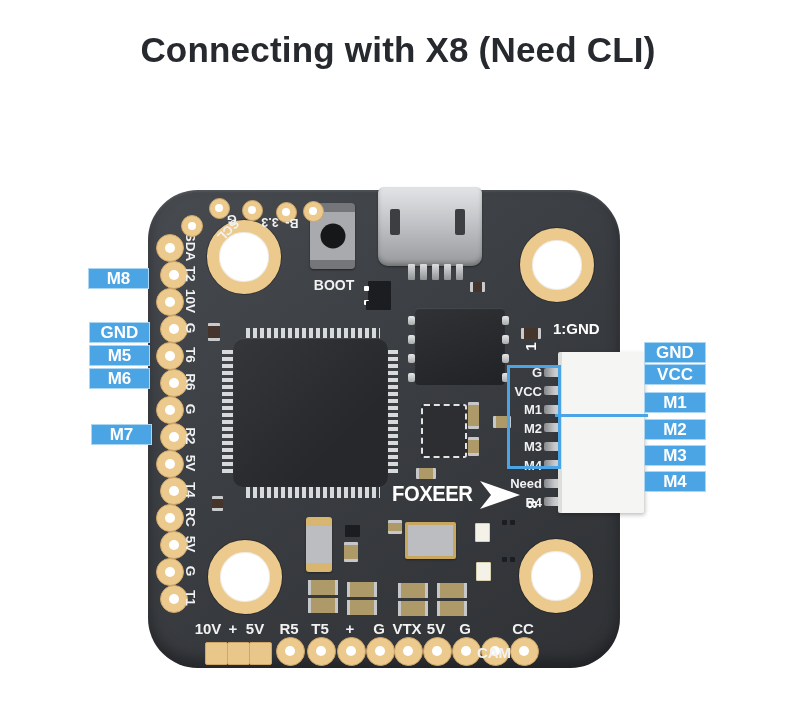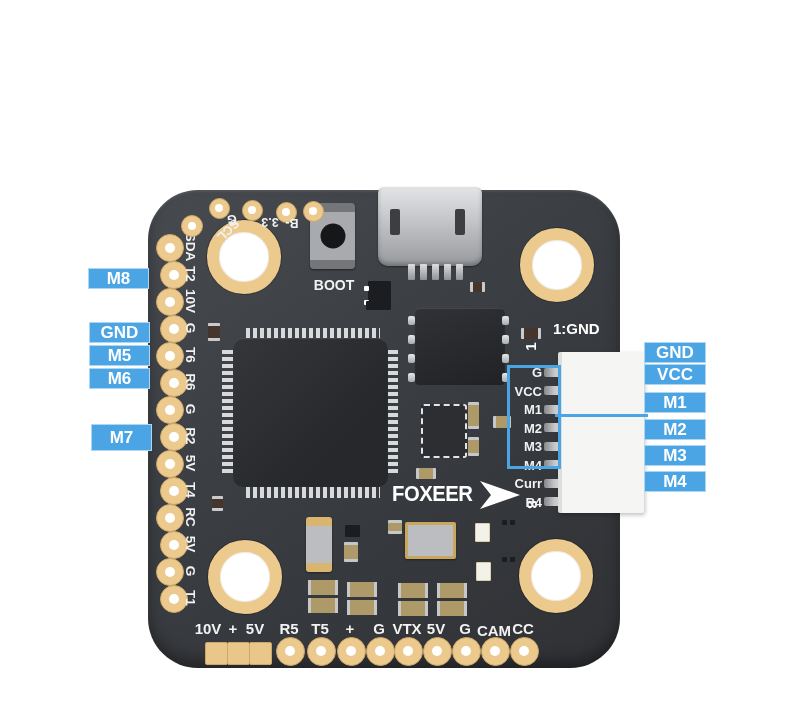--- a/index.html
+++ b/index.html
@@ -70,20 +70,21 @@
   #foxeer-brand{position:absolute;left:244px;top:291px;color:#fff;font-size:22px;font-weight:bold;
       letter-spacing:-.5px;transform:scaleX(.92);transform-origin:left;}
   #foxeer-arrow{position:absolute;left:332px;top:287px;}
   #pin1-note{position:absolute;left:405px;top:130px;color:#fff;font-size:15px;font-weight:bold;}
   .marker{position:absolute;color:#fff;font-size:15px;font-weight:bold;}
 </style>
 </head>
 <body>
 
 <div id="canvas">
+  <div id="page-title">Connecting with X8 (Need CLI)</div>
 
   <div id="board">
 
     <div id="mcu-pins-top" class="pinstrip-h" style="top:138px;"></div>
     <div id="mcu-pins-bottom" class="pinstrip-h" style="top:297px;"></div>
     <div id="mcu-pins-left" class="pinstrip-v" style="left:74px;"></div>
     <div id="mcu-pins-right" class="pinstrip-v" style="left:239px;"></div>
     <div id="mcu-body"></div>
 
     <div id="chip8"></div>
@@ -271,50 +272,50 @@
         <div class="hole-c"></div>
       </div>
       <div class="silk" style="left: 288px; top: 438px; font-size: 15px;">5V</div>
       <div class="pad" style="left: 303.5px; top: 446.5px; width: 27px; height: 27px;">
         <div class="hole-c"></div>
       </div>
       <div class="silk" style="left: 317px; top: 438px; font-size: 15px;">G</div>
       <div class="pad" style="left: 332.5px; top: 446.5px; width: 27px; height: 27px;">
         <div class="hole-c"></div>
       </div>
-      <div class="silk" style="left: 346px; top: 440px; font-size: 15px;">CAM</div>
+      <div class="silk" style="left: 346px; top: 462px; font-size: 15px;">CAM</div>
       <div class="pad" style="left: 361.5px; top: 446.5px; width: 27px; height: 27px;">
         <div class="hole-c"></div>
       </div>
       <div class="silk" style="left: 375px; top: 438px; font-size: 15px;">CC</div>
       <div class="connpin" style="top: 177.5px;"></div>
       <div class="silk" style="left: 394px; top: 182px; font-size: 13px; transform: translate(-100%, -50%);">G</div>
       <div class="connpin" style="top: 196px;"></div>
       <div class="silk" style="left: 394px; top: 200.5px; font-size: 13px; transform: translate(-100%, -50%);">VCC</div>
       <div class="connpin" style="top: 214.5px;"></div>
       <div class="silk" style="left: 394px; top: 219px; font-size: 13px; transform: translate(-100%, -50%);">M1</div>
       <div class="connpin" style="top: 233px;"></div>
       <div class="silk" style="left: 394px; top: 237.5px; font-size: 13px; transform: translate(-100%, -50%);">M2</div>
       <div class="connpin" style="top: 251.5px;"></div>
       <div class="silk" style="left: 394px; top: 256px; font-size: 13px; transform: translate(-100%, -50%);">M3</div>
       <div class="connpin" style="top: 270px;"></div>
       <div class="silk" style="left: 394px; top: 274.5px; font-size: 13px; transform: translate(-100%, -50%);">M4</div>
       <div class="connpin" style="top: 288.5px;"></div>
-      <div class="silk" style="left: 394px; top: 293px; font-size: 13px; transform: translate(-100%, -50%);">Curr</div>
+      <div class="silk" style="left: 394px; top: 293px; font-size: 13px; transform: translate(-100%, -50%);">Need</div>
       <div class="connpin" style="top: 307px;"></div>
       <div class="silk" style="left: 394px; top: 311.5px; font-size: 13px; transform: translate(-100%, -50%);">R4</div>
       <div id="x8-body"></div>
       <div id="x8-highlight"></div>
     </div>
 
 <div class="callout" style="left: 88px; top: 268px; width: 61px; height: 21px;">M8</div>
     <div class="callout" style="left: 89px; top: 322px; width: 61px; height: 21px;">GND</div>
     <div class="callout" style="left: 89px; top: 345px; width: 61px; height: 21px;">M5</div>
     <div class="callout" style="left: 89px; top: 368px; width: 61px; height: 21px; text-align: center;">M6</div>
-    <div class="callout" style="left: 91px; top: 424px; width: 61px; height: 27px;">M7</div>
+    <div class="callout" style="left: 91px; top: 424px; width: 61px; height: 21px;">M7</div>
     <div class="callout" style="left: 644px; top: 342px; width: 62px; height: 21px;">GND</div>
     <div class="callout" style="left: 644px; top: 364px; width: 62px; height: 21px;">VCC</div>
     <div class="callout" style="left: 644px; top: 392px; width: 62px; height: 21px;">M1</div>
     <div class="callout" style="left: 644px; top: 419px; width: 62px; height: 21px;">M2</div>
     <div class="callout" style="left: 644px; top: 445px; width: 62px; height: 21px;">M3</div>
     <div class="callout" style="left: 644px; top: 471px; width: 62px; height: 21px;">M4</div>
     <div id="callout-line"></div>
   </div>
 
 </body></html>

